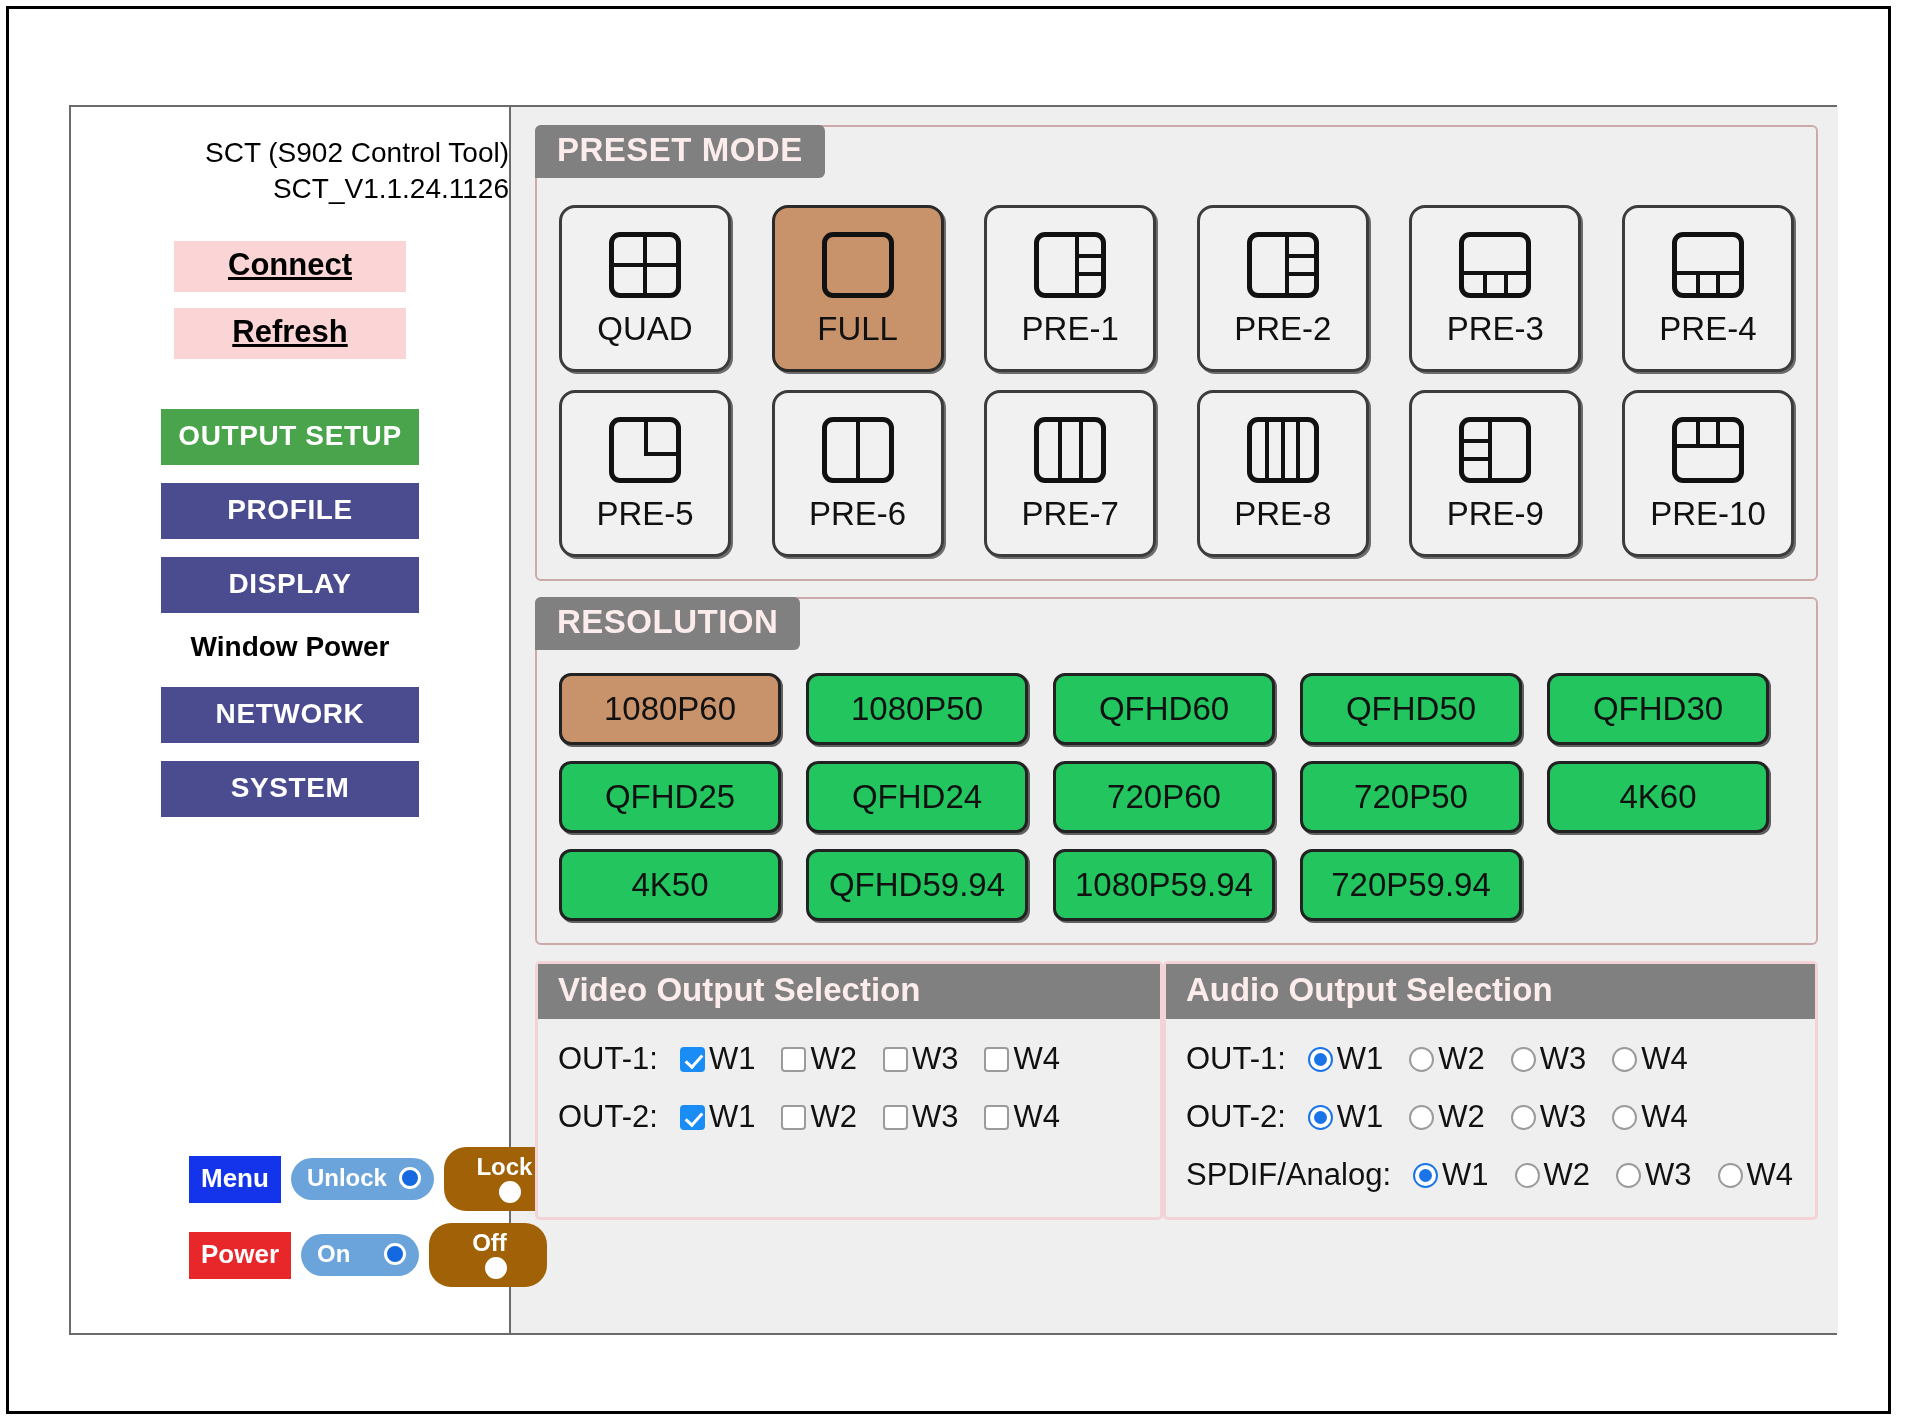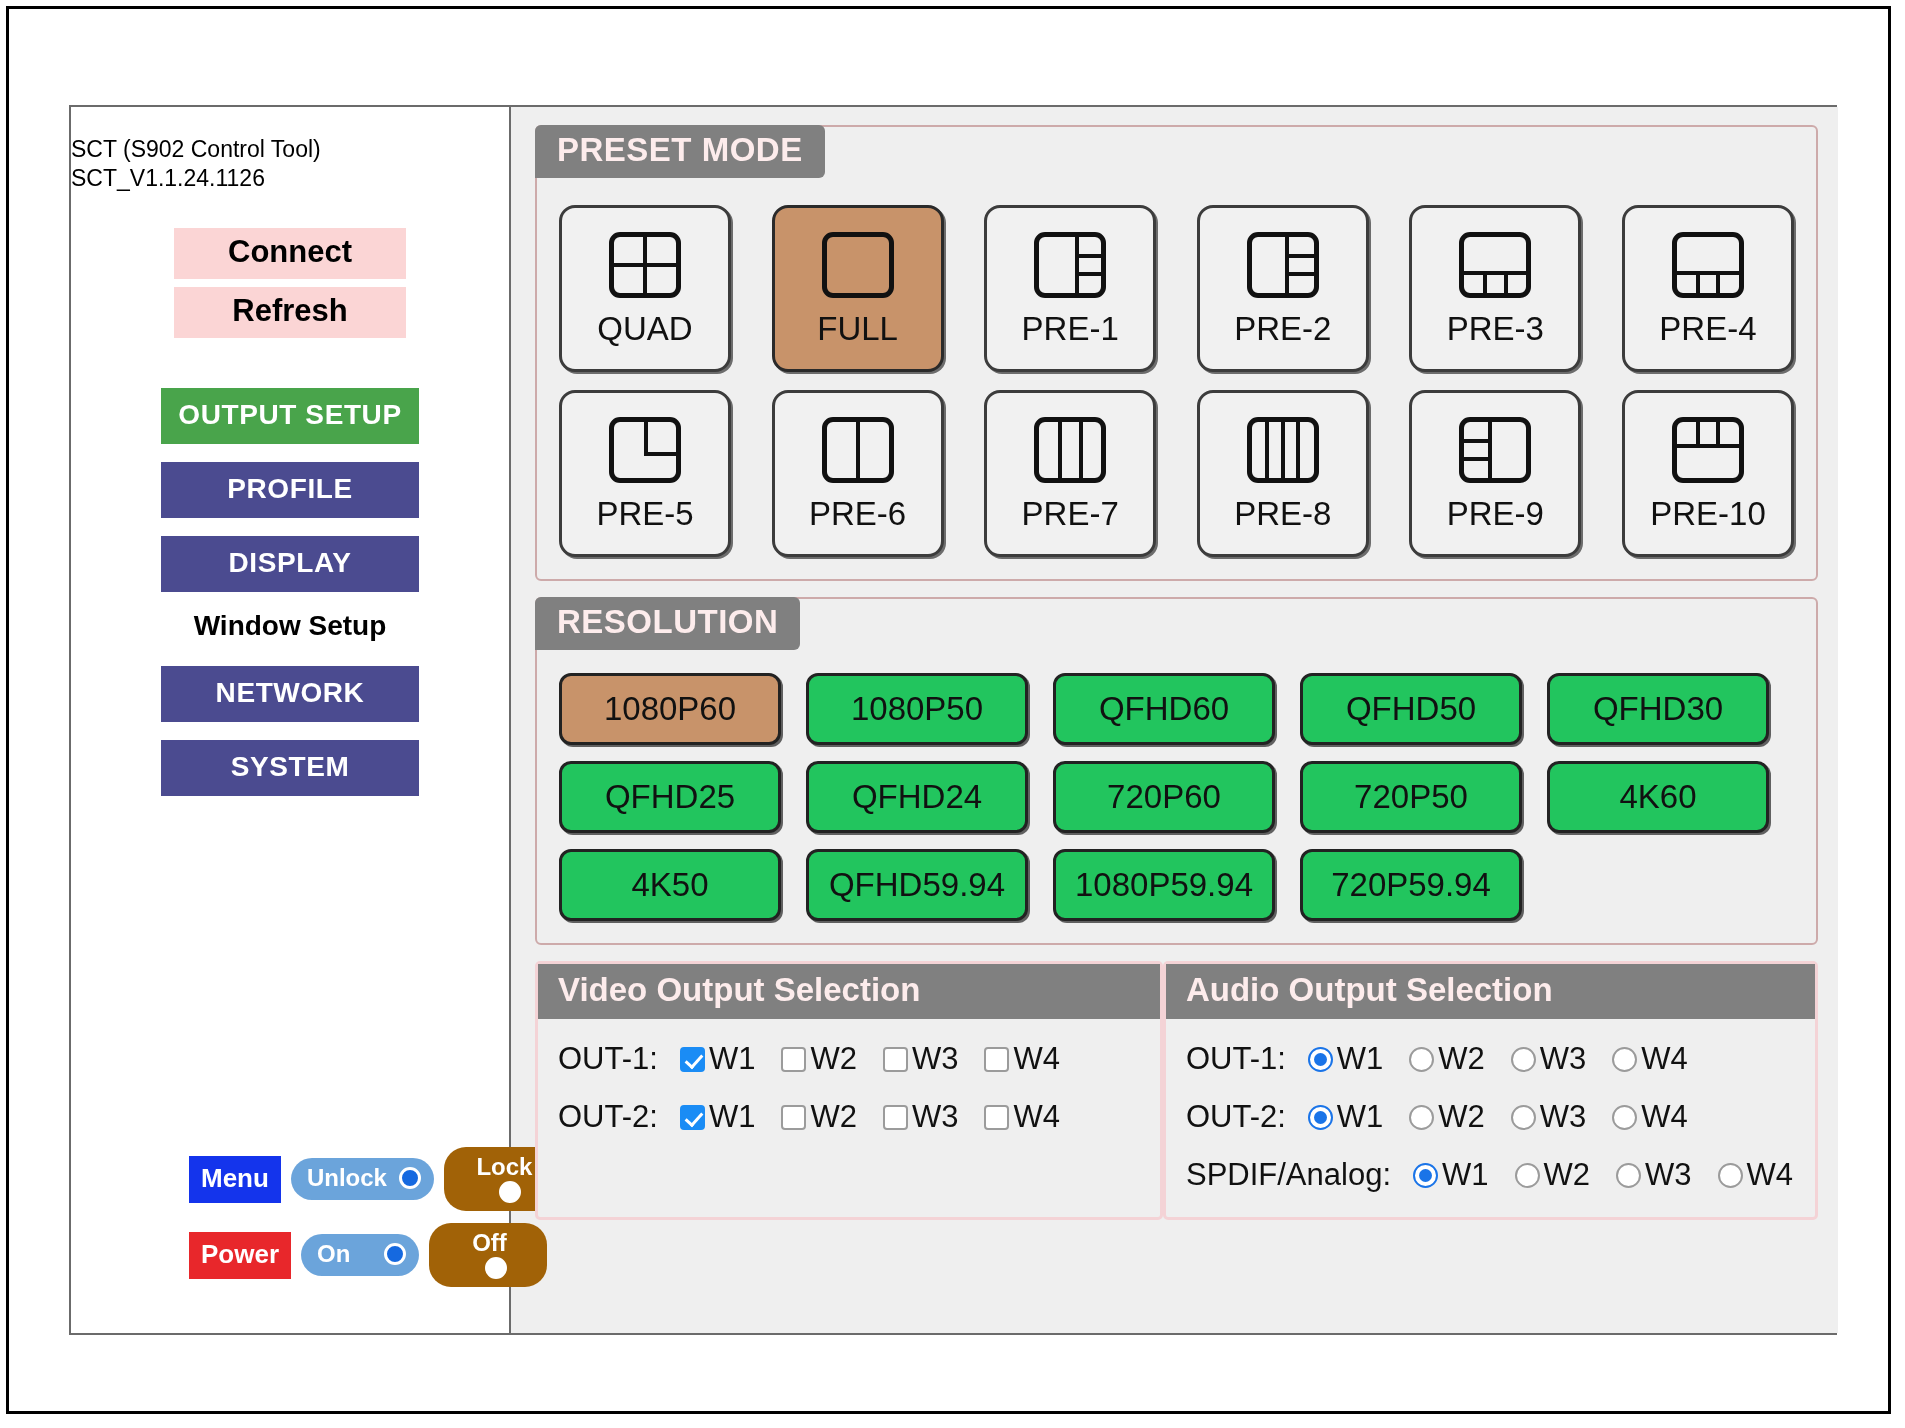--- a/index.html
+++ b/index.html
@@ -29,40 +29,41 @@
   
   #sidebar{
     position:relative;
     width:440px;
     flex:0 0 440px;
     border-right:2px solid #6b6b6b;
     box-sizing:border-box;
     background:#fff;
   }
   .app-title{
-    text-align:left;
-    font-size:23px;
+    text-align:right;
+    font-size:28px;
     color:#000;
     line-height:1.28;
     margin-top:28px;
     white-space:pre-line;
   }
   .pink-btn{
     display:block;
     width:232px;
-    margin:8px auto;
+    margin:16px auto;
     background:#fbd5d5;
     color:#000;
     font-weight:bold;
     font-size:31px;
     text-align:center;
     padding:6px 0 9px 0;
     border:none;
     font-family:"Liberation Sans", sans-serif;
     cursor:pointer;
+    text-decoration:underline;
   }
   #btn-connect{margin-top:34px;}
   #btn-refresh{margin-top:6px;}
   .nav-btn{
     display:block;
     width:258px;
     margin:0 auto 18px auto;
     color:#ffffff;
     font-weight:bold;
     font-size:28px;
@@ -256,21 +257,21 @@
       <div class="app-title">SCT (S902 Control Tool)
 SCT_V1.1.24.1126</div>
 
       <button id="btn-connect" class="pink-btn">Connect</button>
       <button id="btn-refresh" class="pink-btn">Refresh</button>
 
       <button id="nav-output" class="nav-btn green">OUTPUT SETUP</button>
       <button class="nav-btn purple">PROFILE</button>
       <button class="nav-btn purple">DISPLAY</button>
 
-      <div class="plain-label">Window Setup</div>
+      <div class="plain-label">Window Power</div>
 
       <button class="nav-btn purple">NETWORK</button>
       <button class="nav-btn purple">SYSTEM</button>
 
       <div id="bottom-controls">
         <div class="ctrl-row">
           <div class="ctrl-tag blue">Menu</div>
           <div class="pill lightblue">
             <span>Unlock</span>
             <span class="dot on"></span>

